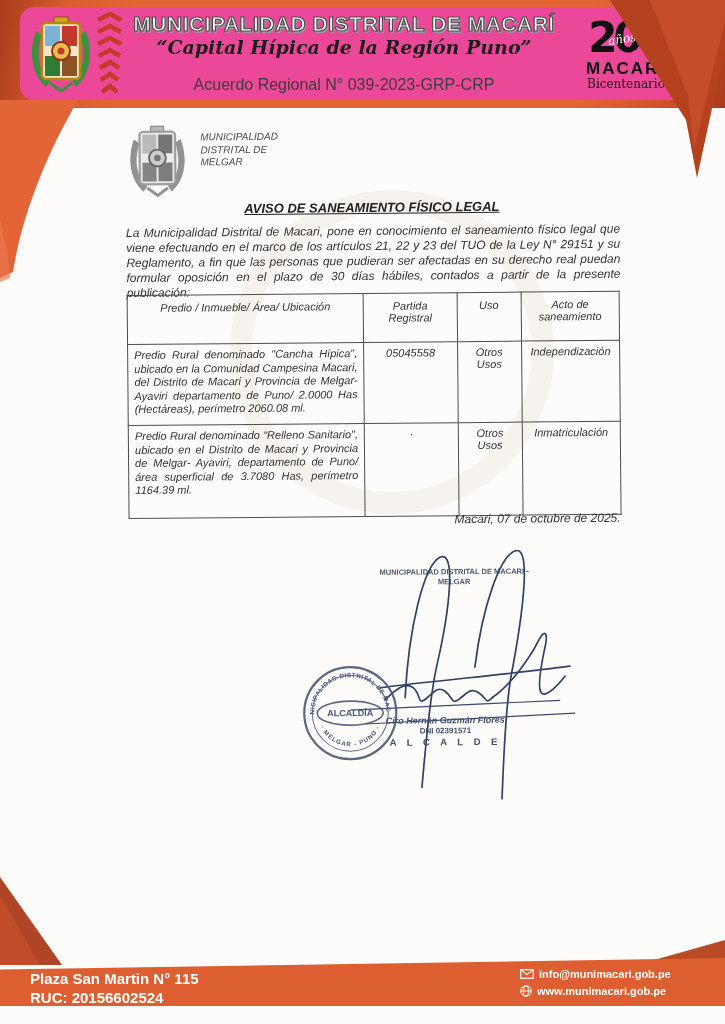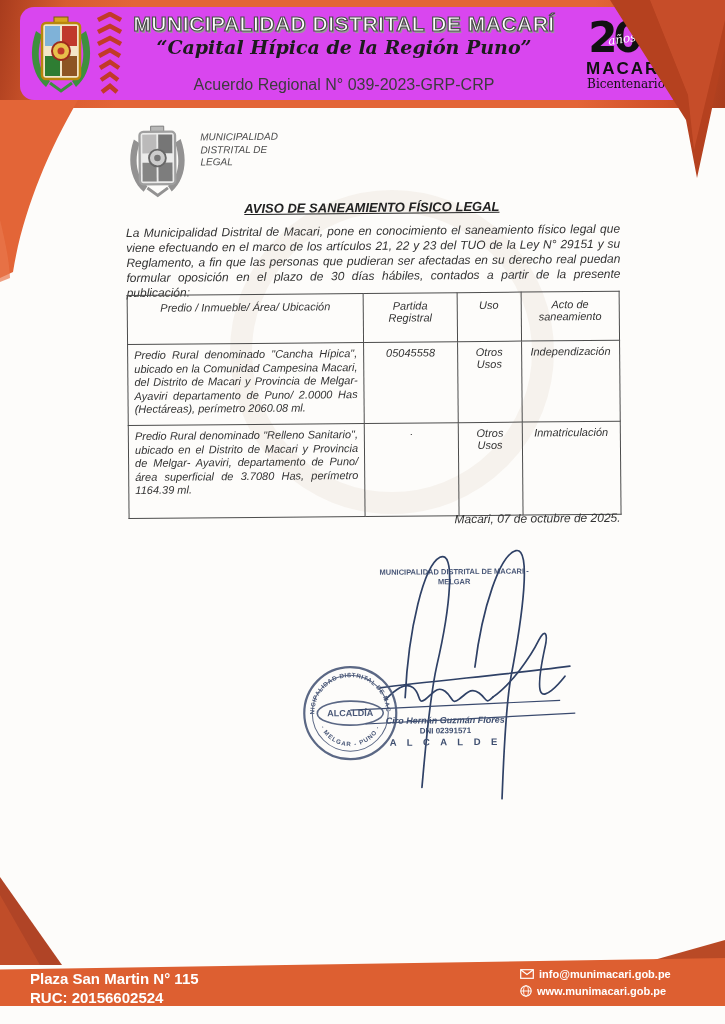--- a/index.html
+++ b/index.html
@@ -1,21 +1,21 @@
 <!DOCTYPE html>
 <html><head>
 <meta charset="utf-8">
 <style>
   html,body{margin:0;padding:0;background:#e9e7e2;}
   .page{position:relative;width:725px;height:1024px;margin:0 auto;background:#fdfcfa;overflow:hidden;
         font-family:"Liberation Sans",sans-serif;}
   
   .header-band{position:absolute;left:0;top:0;width:725px;height:108px;
     background:linear-gradient(100deg,#a83c1d 0%,#d85c30 9%,#e36537 18%,#e36537 80%,#cf5028 92%,#a83c1d 100%);}
-  .header-white{position:absolute;left:20px;top:7px;width:676px;height:93px;background:#d946ef;
+  .header-white{position:absolute;left:20px;top:7px;width:676px;height:93px;background:#ec4899;
     border-radius:14px 18px 16px 14px;display:flex;align-items:center;padding:0 6px;box-sizing:border-box;}
   .tr-wedge{position:absolute;right:0;top:0;width:135px;height:185px;pointer-events:none;}
   .left-curve{position:absolute;left:0;top:100px;width:90px;height:190px;pointer-events:none;}
   .crest{flex:0 0 62px;margin-left:4px;}
   .zigzag{flex:0 0 30px;margin:0 2px;}
   .header-center{flex:1 1 auto;text-align:center;line-height:1.05;}
   .header-title{font-size:21px;font-weight:800;letter-spacing:.5px;color:#fff;
     -webkit-text-stroke:1.2px #4d4d4d;text-shadow:1.5px 1.5px 0 #9a9a9a;white-space:nowrap;}
   .header-slogan{font-family:"DejaVu Serif",serif;font-style:italic;font-weight:bold;font-size:19px;color:#1c1c1c;margin-top:3px;}
   .header-acuerdo{font-size:16px;color:#3c3c3c;margin-top:19px;}
@@ -140,21 +140,21 @@
         <rect x="32" y="13" width="15" height="20" fill="#c0392b"></rect>
         <rect x="15" y="43" width="15" height="20" fill="#2e7d32"></rect>
         <rect x="32" y="43" width="15" height="20" fill="#8d5524"></rect>
         <circle cx="31" cy="38" r="9" fill="#e8c04a" stroke="#9c2b1d" stroke-width="2"></circle>
         <circle cx="31" cy="38" r="3.5" fill="#c0392b"></circle>
         <path d="M20 70 L31 78 L42 70" fill="none" stroke="#3e8f3e" stroke-width="3"></path>
       </svg>
       <div class="letterhead-text">
         <div>MUNICIPALIDAD</div>
         <div>DISTRITAL DE</div>
-        <div>LEGAL</div>
+        <div>MELGAR</div>
       </div>
     </div>
 
     <div class="doc-title">AVISO DE SANEAMIENTO FÍSICO LEGAL</div>
 
     <div class="intro">La Municipalidad Distrital de Macari, pone en conocimiento el saneamiento físico legal que viene efectuando en el marco de los artículos 21, 22 y 23 del TUO de la Ley N° 29151 y su Reglamento, a fin que las personas que pudieran ser afectadas en su derecho real puedan formular oposición en el plazo de 30 días hábiles, contados a partir de la presente publicación:</div>
 
     <table class="doc-table">
       <colgroup>
           <col style="width:48%">

